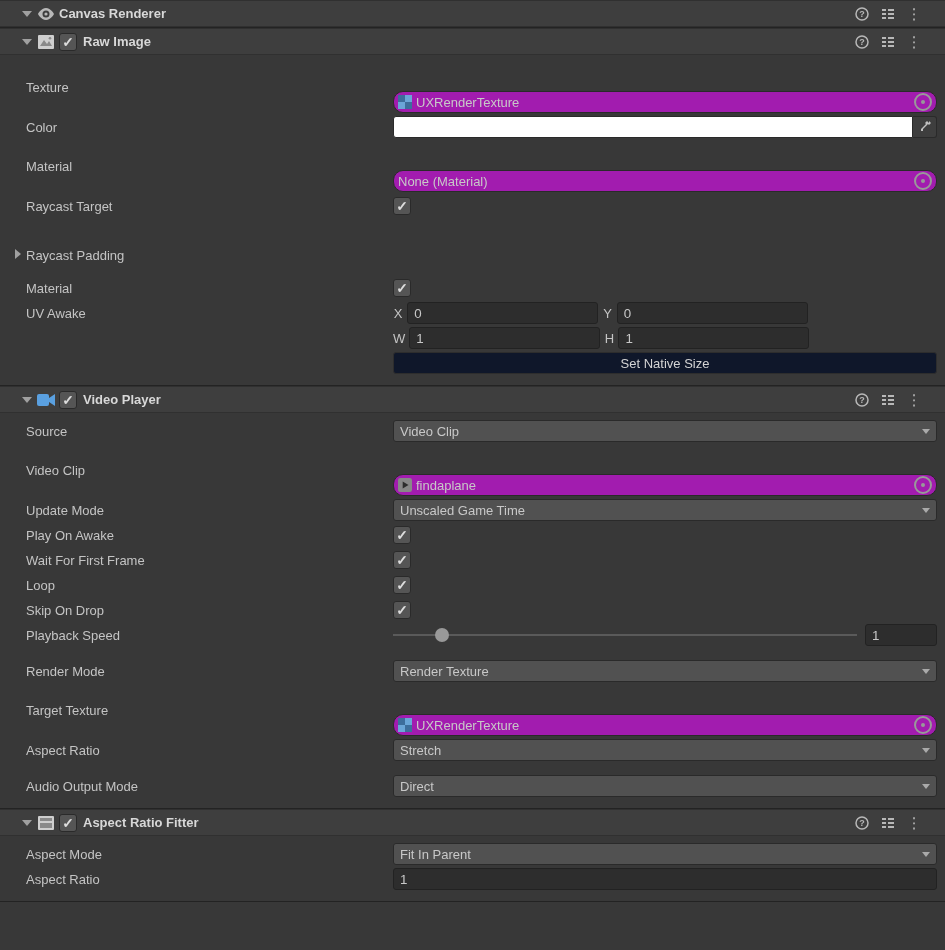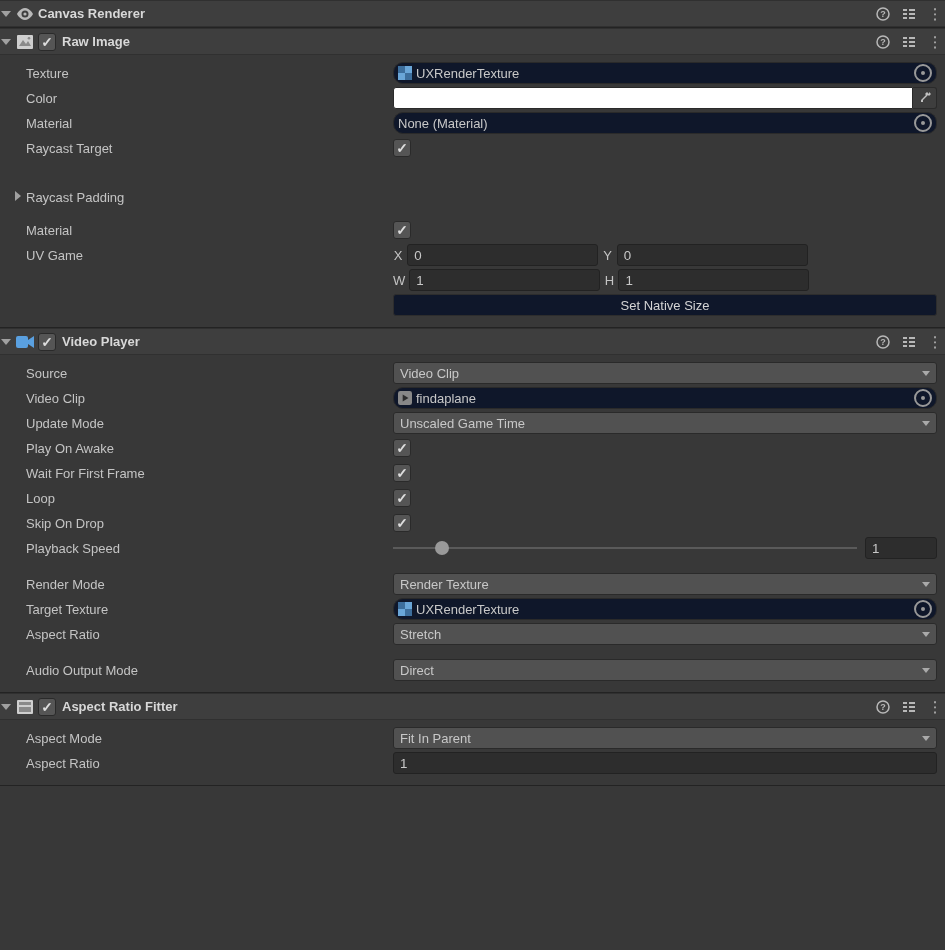--- a/index.html
+++ b/index.html
@@ -10,21 +10,21 @@
   color: #c4c4c4;
   width: 945px;
 }
 .panel { background: #383838; }
 .component { border-bottom: 1px solid #232323; }
 .header {
   display: flex;
   align-items: center;
   height: 27px;
   background: #3e3e3e;
-  padding: 0 0;
+  padding: 0 21px;
   border-bottom: 1px solid #303030;
   border-top: 1px solid #303030;
 }
 .foldout {
   width: 11px; height: 11px; margin-right: 3px;
   display: flex; align-items: center; justify-content: center;
   cursor: pointer;
 }
 .tri-down { width:0;height:0;border-left:5px solid transparent;border-right:5px solid transparent;border-top:6px solid #a0a0a0; }
 .tri-right { width:0;height:0;border-top:5px solid transparent;border-bottom:5px solid transparent;border-left:6px solid #a0a0a0; }
@@ -35,22 +35,22 @@
 }
 .checkbox.on::after { content:"✓"; color:#ddd; font-size:14px; font-weight:bold; }
 .title { font-weight:600; color:#d8d8d8; flex:0 0 auto; }
 .spacer { flex:1; }
 .headbtn { width:20px; height:20px; margin-left:6px; color:#b8b8b8; display:flex; align-items:center; justify-content:center; cursor:pointer; font-size:15px; }
 .body { padding: 4px 8px 8px 8px; }
 .row { display:flex; align-items:center; min-height:22px; margin:3px 0; }
 .label { width: 385px; padding-left: 18px; color:#c4c4c4; }
 .field { flex:1; min-width:0; }
 .objfield {
-  display:flex; align-items:center; height:22px; background:#0f172a; border:1px solid #2a2a2a;
-  border-radius:10px; padding:0 4px; color:#c8c8c8;
+  display:flex; align-items:center; height:22px; background:#a21caf; border:1px solid #2a2a2a;
+  border-radius:10px; padding:0 4px; color:#c8c8c8;margin-top:29px;
 }
 .objfield .oicon { width:14px; height:14px; margin-right:4px; flex-shrink:0; }
 .objfield .otext { flex:1; overflow:hidden; white-space:nowrap; }
 .objfield .target {
   width:18px; height:18px; border:2px solid #999; border-radius:50%; position:relative; flex-shrink:0;
   display:flex; align-items:center; justify-content:center; cursor:pointer;
 }
 .objfield .target::after { content:""; width:4px; height:4px; background:#999; border-radius:50%; }
 .textinput {
   height:22px; background:#2d2d2d; border:1px solid #222; border-radius:3px;
@@ -205,21 +205,21 @@
       <div class="field"></div>
     </div>
     <div class="gap"></div>
     <div class="row">
       <div class="label">Material</div>
       <div class="field">
             <div class="checkbox on"></div>
           </div>
     </div>
     <div class="row">
-      <div class="label">UV Game</div>
+      <div class="label">UV Awake</div>
       <div class="field">
         <div class="xywh">
           <span class="l">X</span>
           <input value="0" style="">
           <span class="l">Y</span>
           <input value="0" style="">
           <span style="width:170px"></span>
         </div>
       </div>
     </div>

